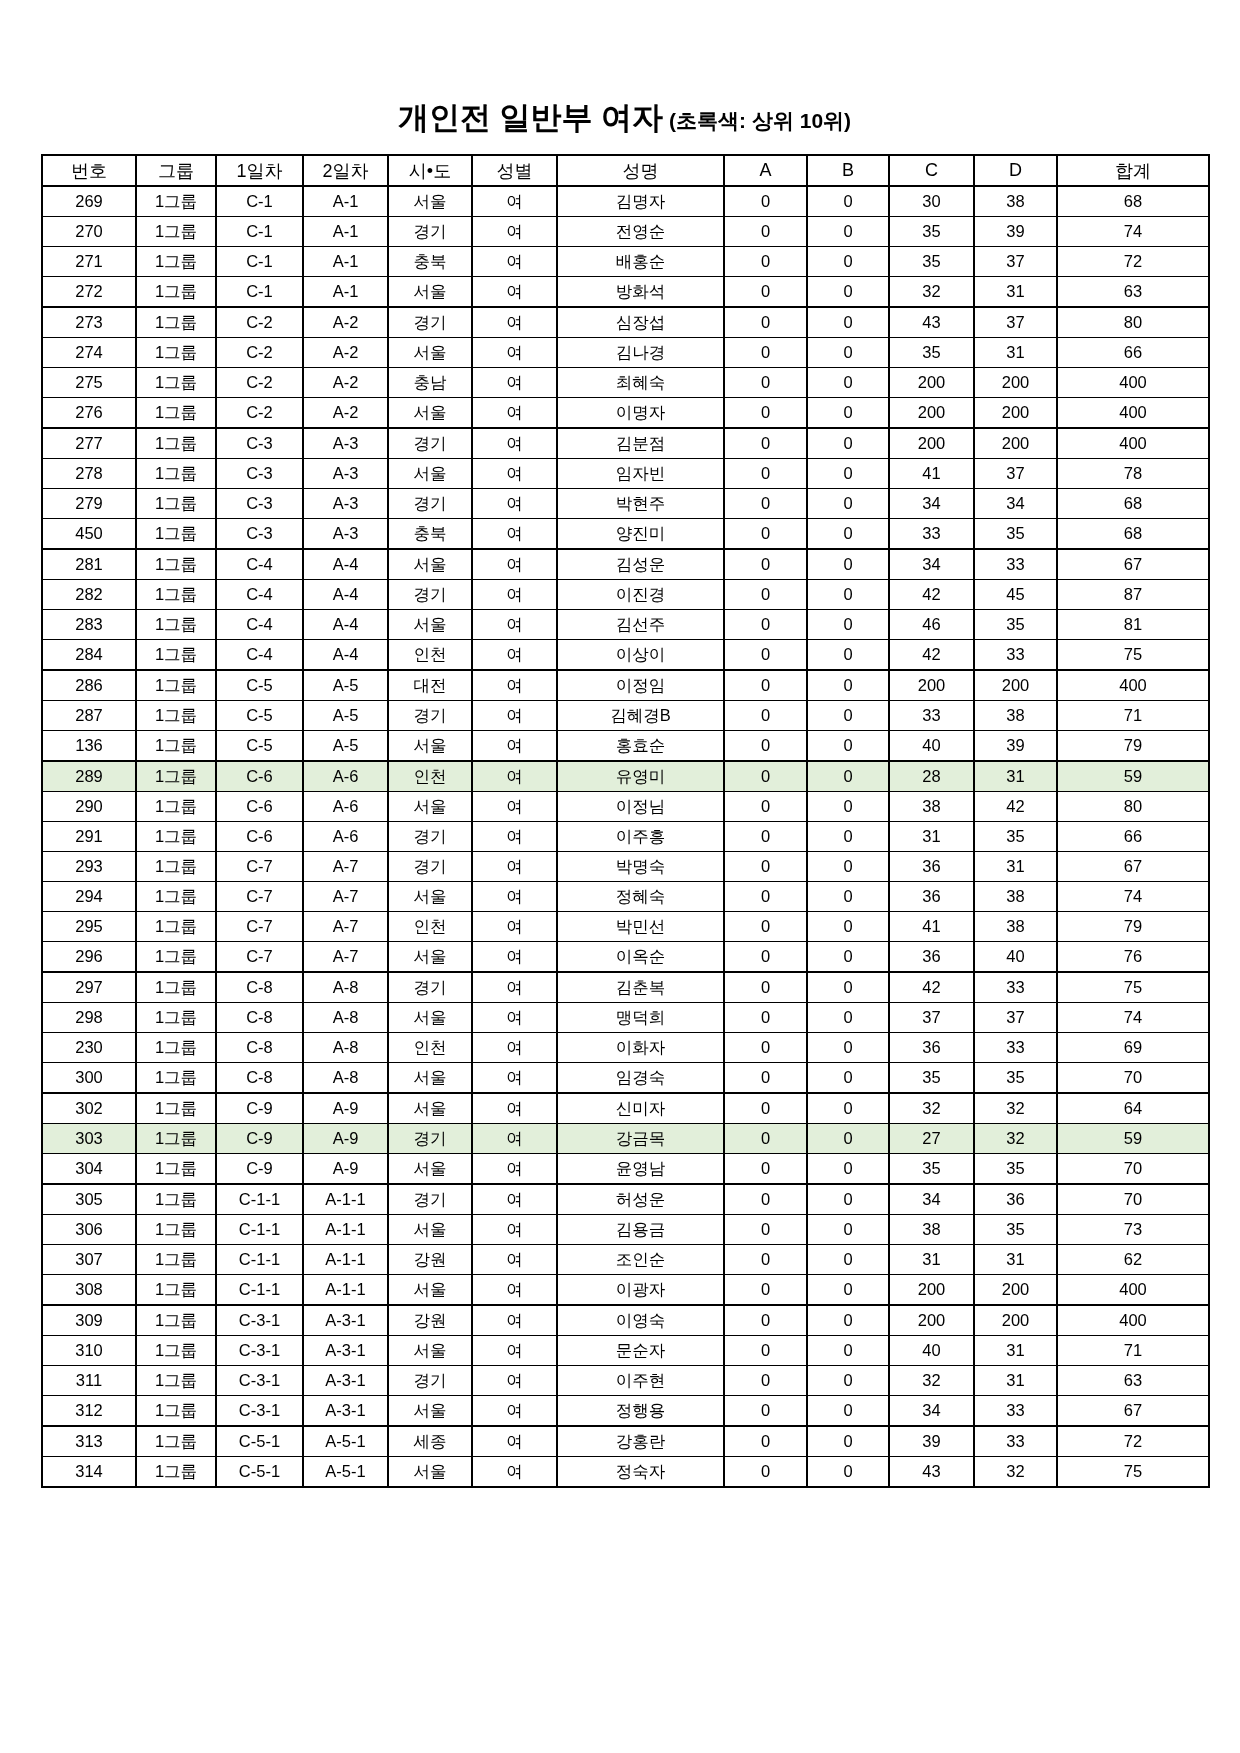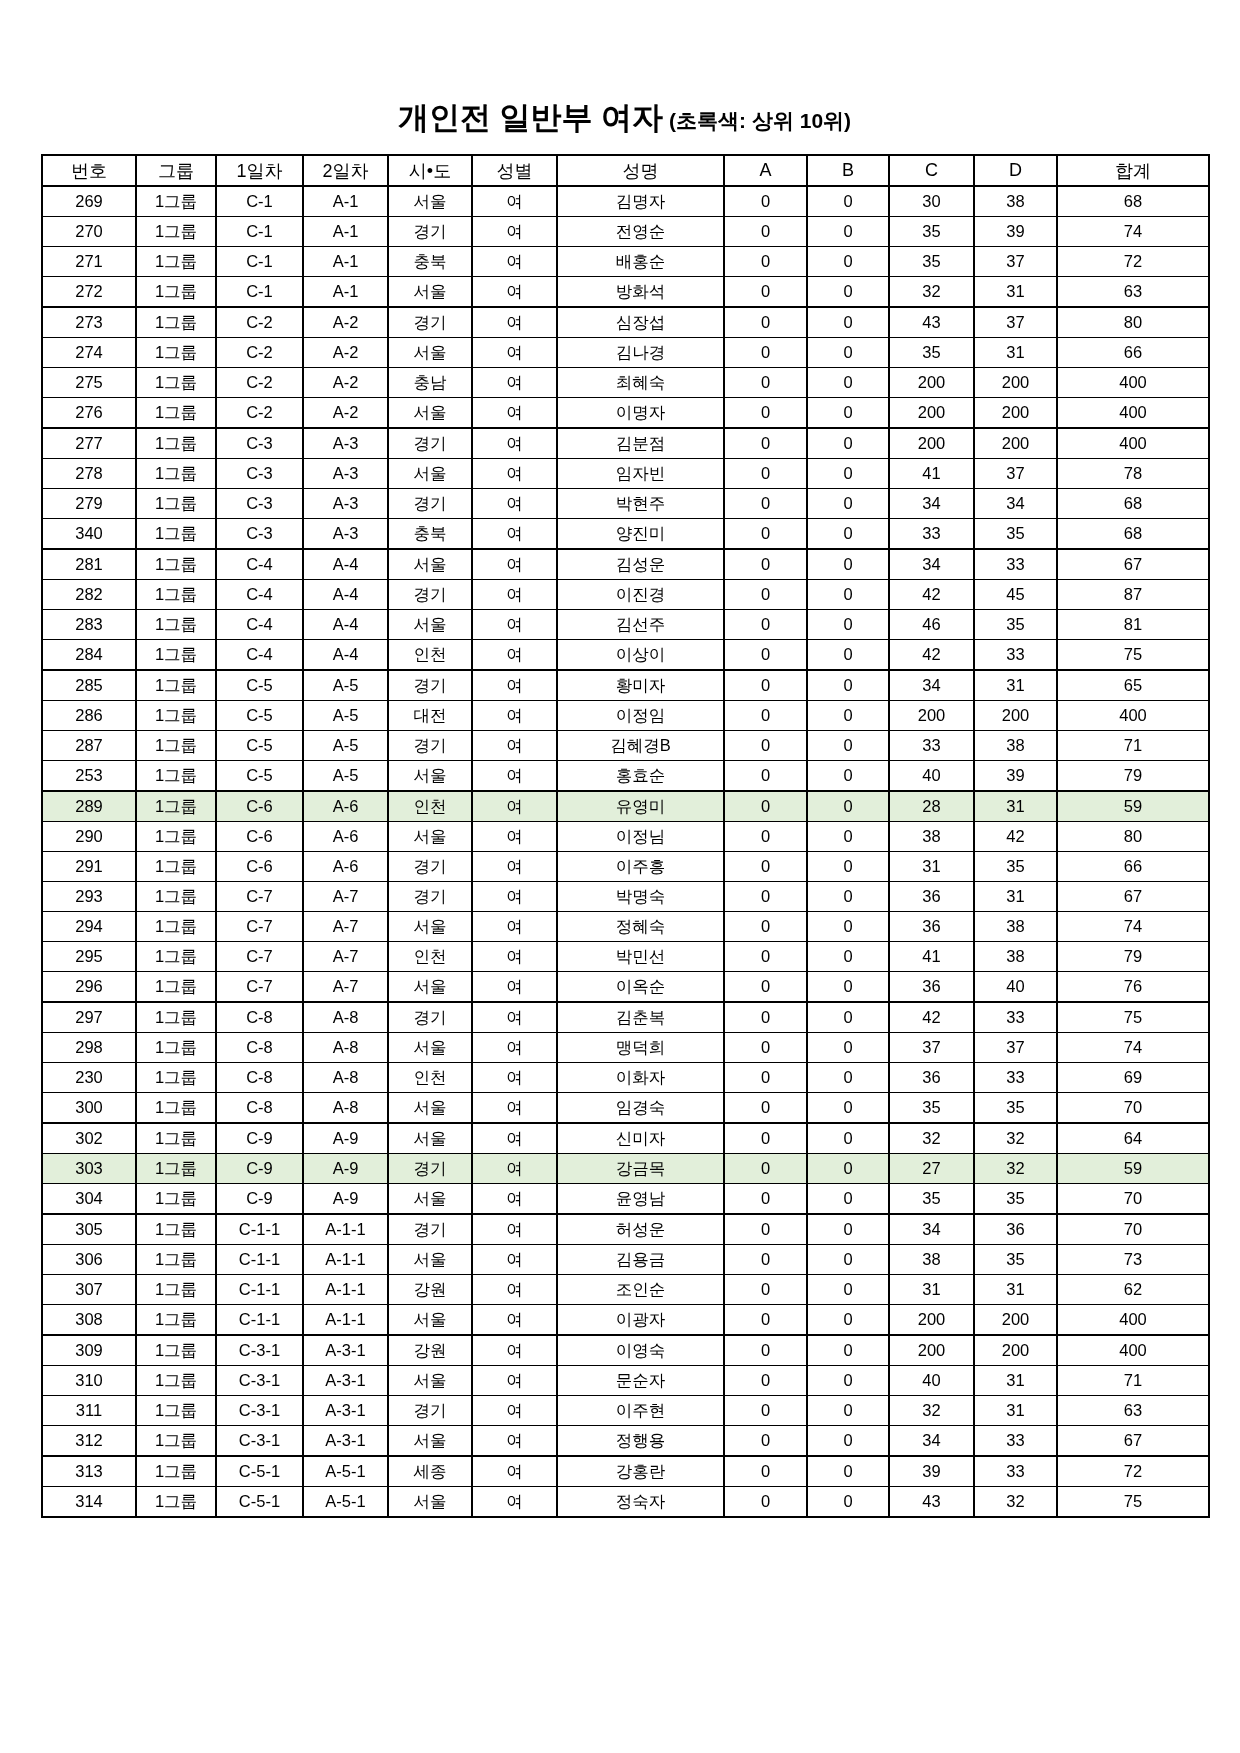--- a/index.html
+++ b/index.html
@@ -235,21 +235,21 @@
           <td>경기</td>
           <td>여</td>
           <td>박현주</td>
           <td>0</td>
           <td>0</td>
           <td>34</td>
           <td>34</td>
           <td>68</td>
         </tr>
         <tr class="gend">
-          <td>340</td>
+          <td>450</td>
           <td>1그룹</td>
           <td>C-3</td>
           <td>A-3</td>
           <td>충북</td>
           <td>여</td>
           <td>양진미</td>
           <td>0</td>
           <td>0</td>
           <td>33</td>
           <td>35</td>
@@ -305,34 +305,20 @@
           <td>인천</td>
           <td>여</td>
           <td>이상이</td>
           <td>0</td>
           <td>0</td>
           <td>42</td>
           <td>33</td>
           <td>75</td>
         </tr>
         <tr>
-          <td>285</td>
-          <td>1그룹</td>
-          <td>C-5</td>
-          <td>A-5</td>
-          <td>경기</td>
-          <td>여</td>
-          <td>황미자</td>
-          <td>0</td>
-          <td>0</td>
-          <td>34</td>
-          <td>31</td>
-          <td>65</td>
-        </tr>
-        <tr>
           <td>286</td>
           <td>1그룹</td>
           <td>C-5</td>
           <td>A-5</td>
           <td>대전</td>
           <td>여</td>
           <td>이정임</td>
           <td>0</td>
           <td>0</td>
           <td>200</td>
@@ -347,21 +333,21 @@
           <td>경기</td>
           <td>여</td>
           <td>김혜경B</td>
           <td>0</td>
           <td>0</td>
           <td>33</td>
           <td>38</td>
           <td>71</td>
         </tr>
         <tr class="gend">
-          <td>253</td>
+          <td>136</td>
           <td>1그룹</td>
           <td>C-5</td>
           <td>A-5</td>
           <td>서울</td>
           <td>여</td>
           <td>홍효순</td>
           <td>0</td>
           <td>0</td>
           <td>40</td>
           <td>39</td>

